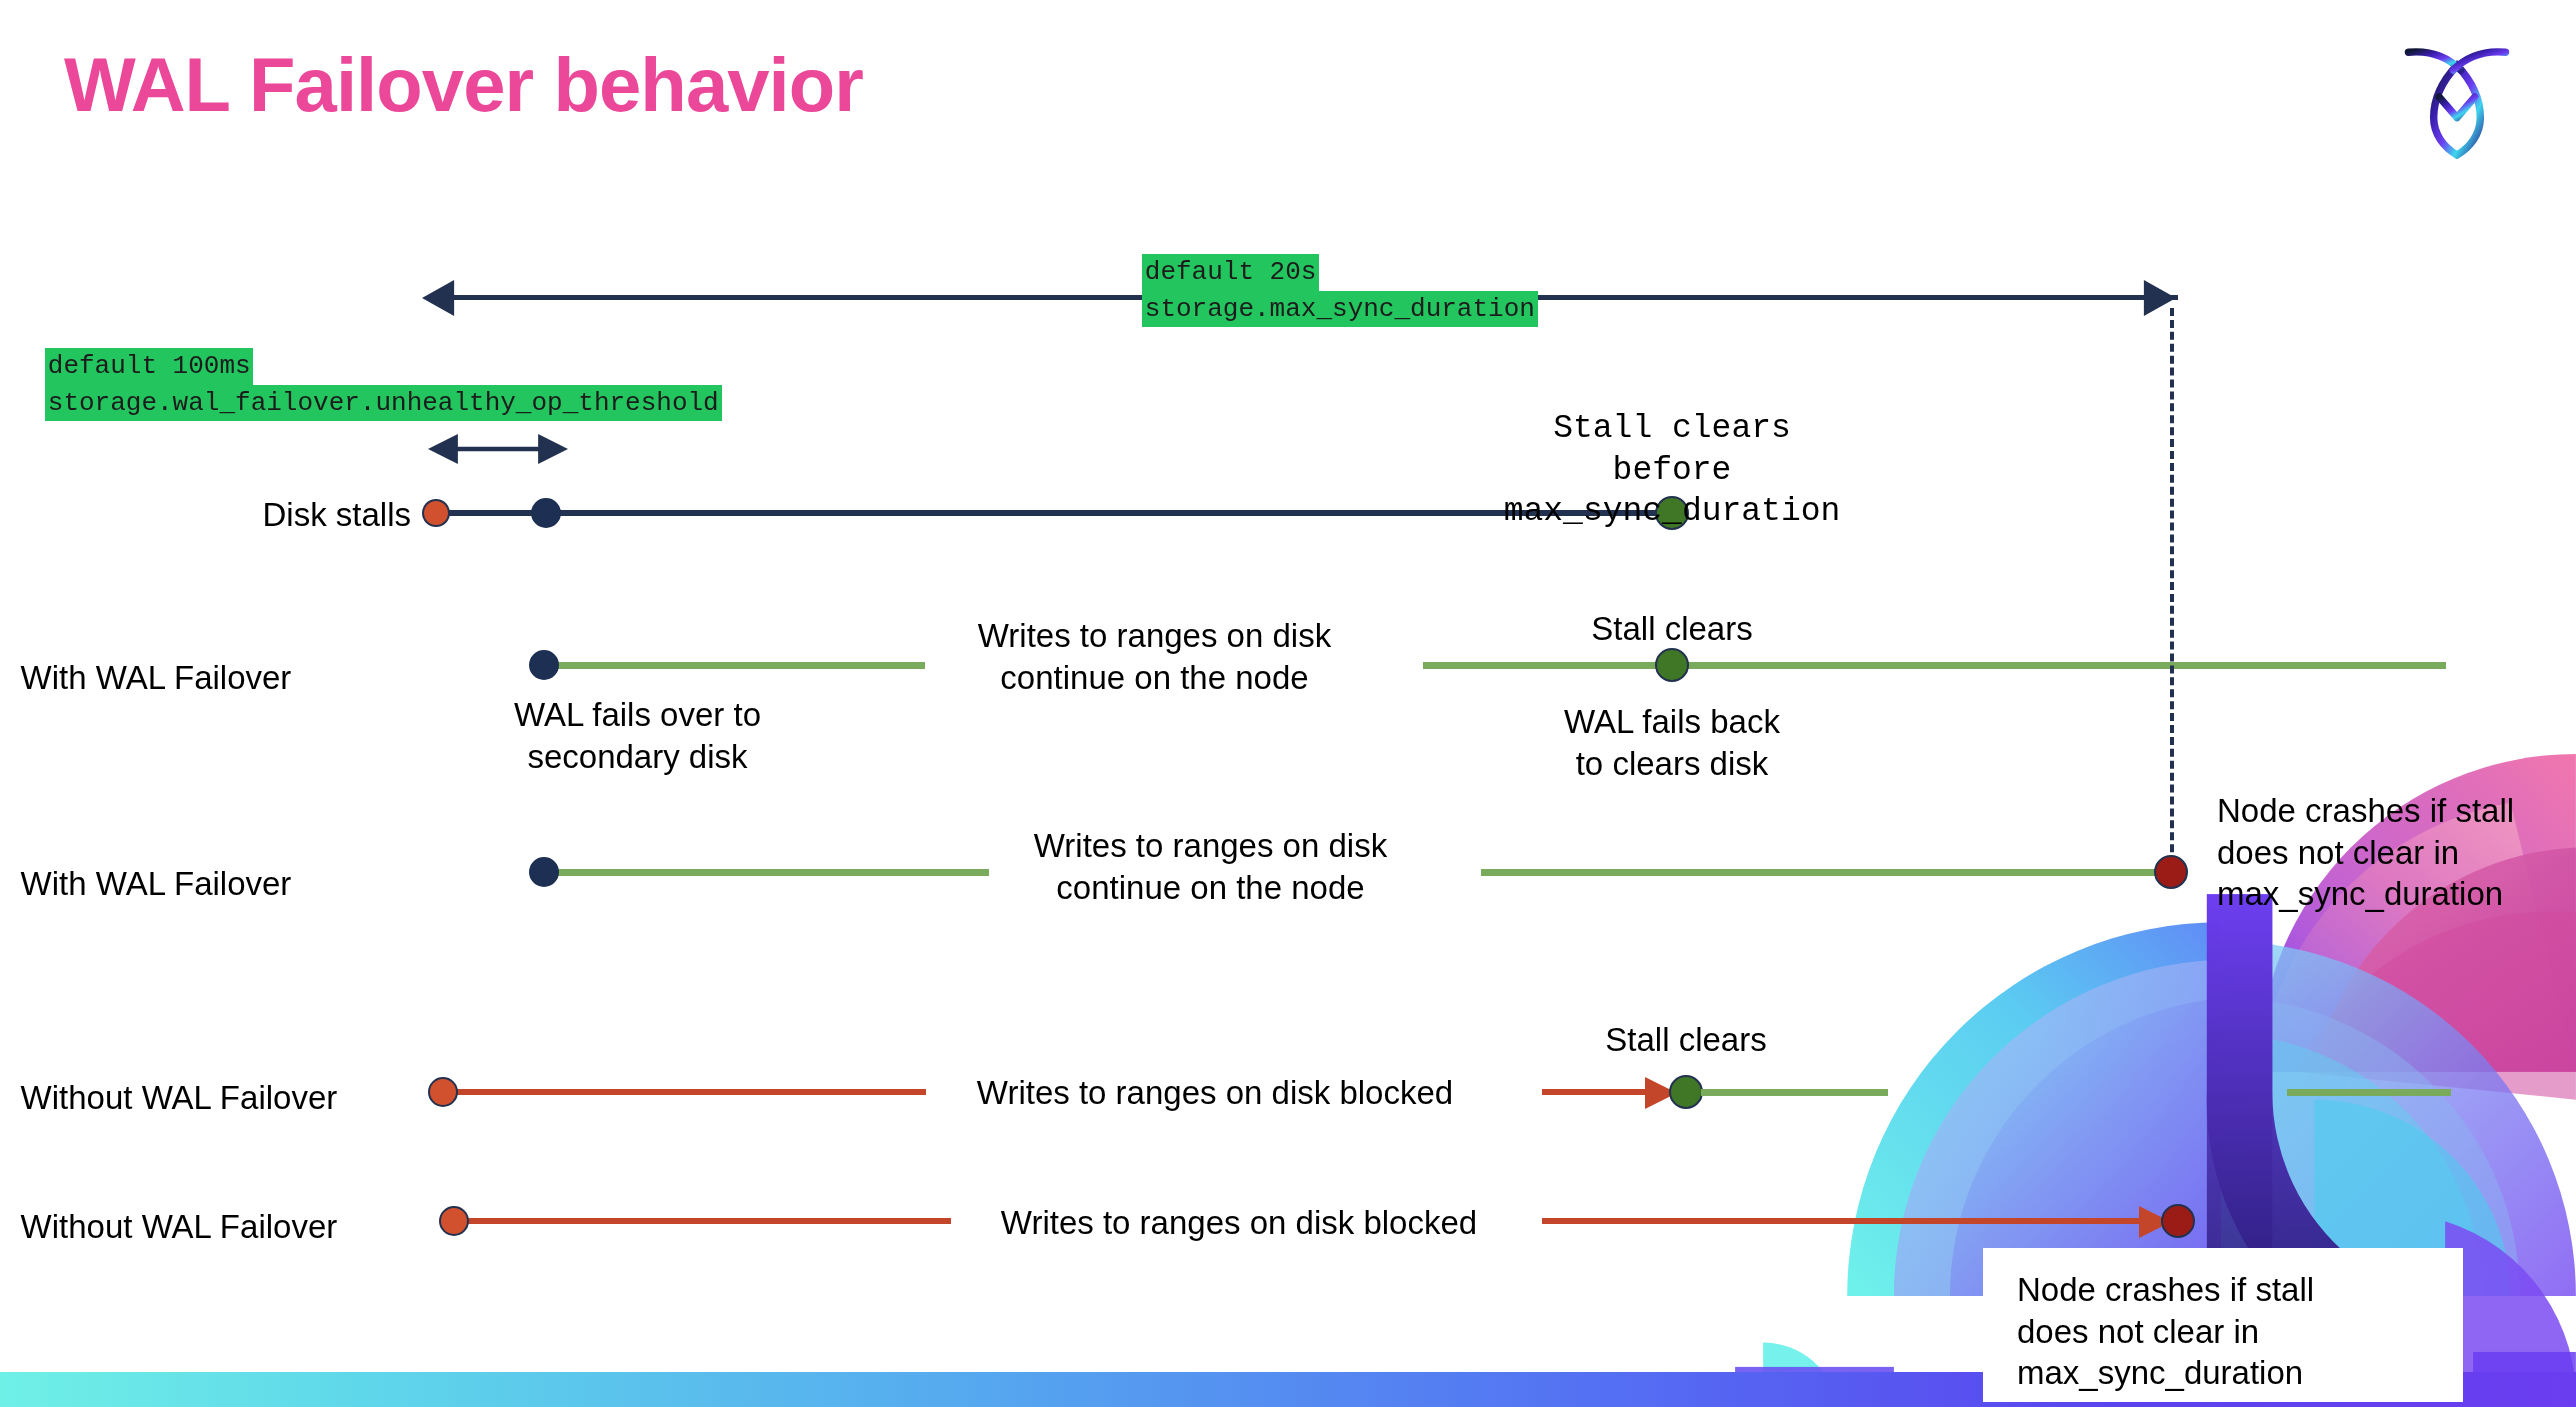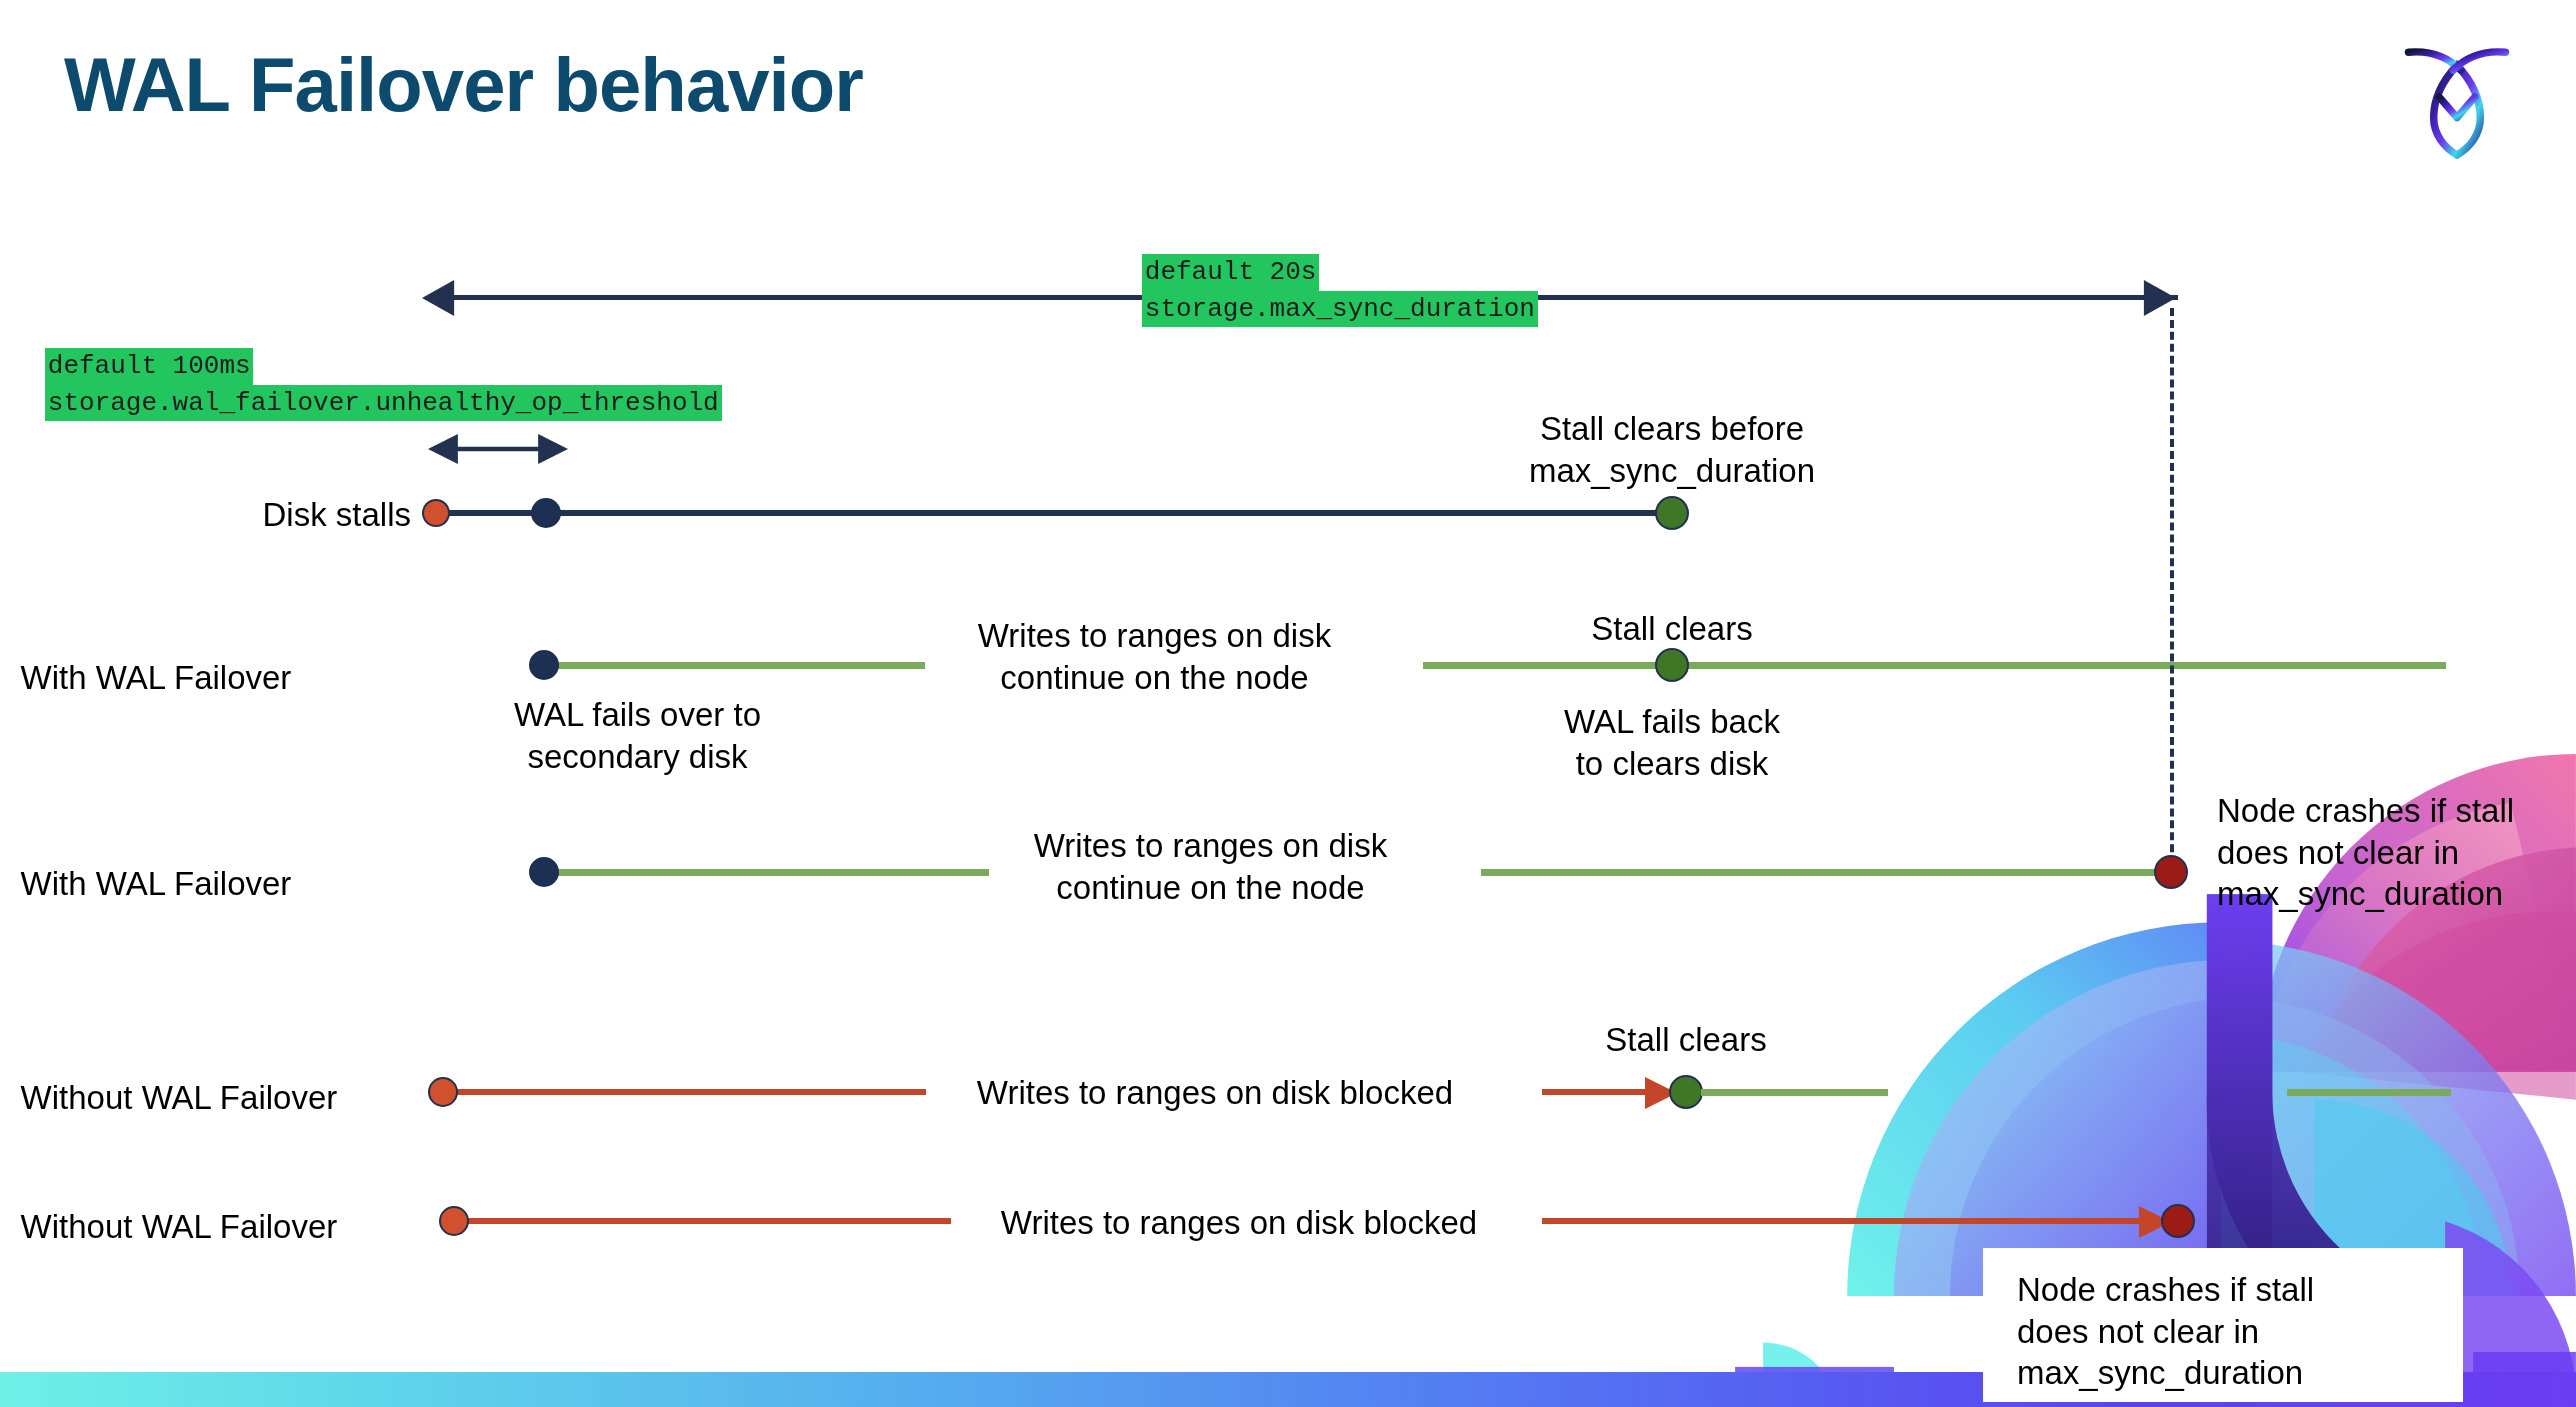--- a/index.html
+++ b/index.html
@@ -13,21 +13,21 @@
   .slide{position:absolute;inset:0;overflow:hidden;}
 
   
   #deco-wrap{position:absolute;right:0;bottom:0;width:841px;height:710px;overflow:hidden;pointer-events:none;}
   #bottom-strip{position:absolute;left:0;bottom:0;width:2576px;height:36px;
     background:linear-gradient(90deg,#6ff0e6 0%,#5fd7ea 14%,#55a8ef 38%,#5470f3 62%,#5a44ef 82%,#6b3df0 100%);}
 
   
   #page-title{
     position:absolute;left:64px;top:45px;
-    font-size:76px;font-weight:bold;color:#0c4a6e;
+    font-size:76px;font-weight:bold;color:#ec4899;
     letter-spacing:-0.9px;line-height:1.05;white-space:nowrap;
   }
 
   
   #logo{position:absolute;left:2387px;top:28px;width:140px;height:140px;}
 
   
   .code{
     font-family:"Liberation Mono", monospace;
     font-size:26px;color:#1c1c1c;background:#22c55e;
@@ -175,21 +175,21 @@
     <line x1="24" y1="18" x2="126" y2="18" stroke="#22314f" stroke-width="5"></line>
     <polygon points="0,18 32,2 32,34" fill="#22314f"></polygon>
     <polygon points="150,18 118,2 118,34" fill="#22314f"></polygon>
   </svg>
 
   <div class="lbl rgt" style="left:37px;top:494px;width:374px;">Disk stalls</div>
   <div class="seg navy" style="left:439px;top:510px;width:1234px;height:5.6px;"></div>
   <div class="dot dot-orange" style="left:422px;top:499px;width:28px;height:28px;"></div>
   <div class="dot dot-navy" style="left:531px;top:498px;width:30px;height:30px;"></div>
   <div class="dot dot-green" style="left:1655px;top:496px;width:34px;height:34px;"></div>
-  <div class="lbl ctr" style="left:1485px;top:408px;width:374px;">Stall clears before
+  <div class="lbl ctr" style="left:1485px;top:408px;width:374px;font-family:Liberation Mono, monospace;">Stall clears before
 max_sync_duration</div>
 
   <div class="lbl lft" style="left:20.6px;top:657px;width:393px;">With WAL Failover</div>
   <div class="seg green" style="left:540px;top:662px;width:385px;height:6.5px;"></div>
   <div class="seg green" style="left:1423px;top:662px;width:1023px;height:6.5px;"></div>
   <div class="dot dot-navy" style="left:529px;top:650px;width:30px;height:30px;"></div>
   <div class="dot dot-green" style="left:1655px;top:648px;width:34px;height:34px;"></div>
   <div class="lbl ctr" style="left:441px;top:694px;width:393px;">WAL fails over to
 secondary disk</div>
   <div class="lbl ctr" style="left:935px;top:615px;width:439px;">Writes to ranges on disk

